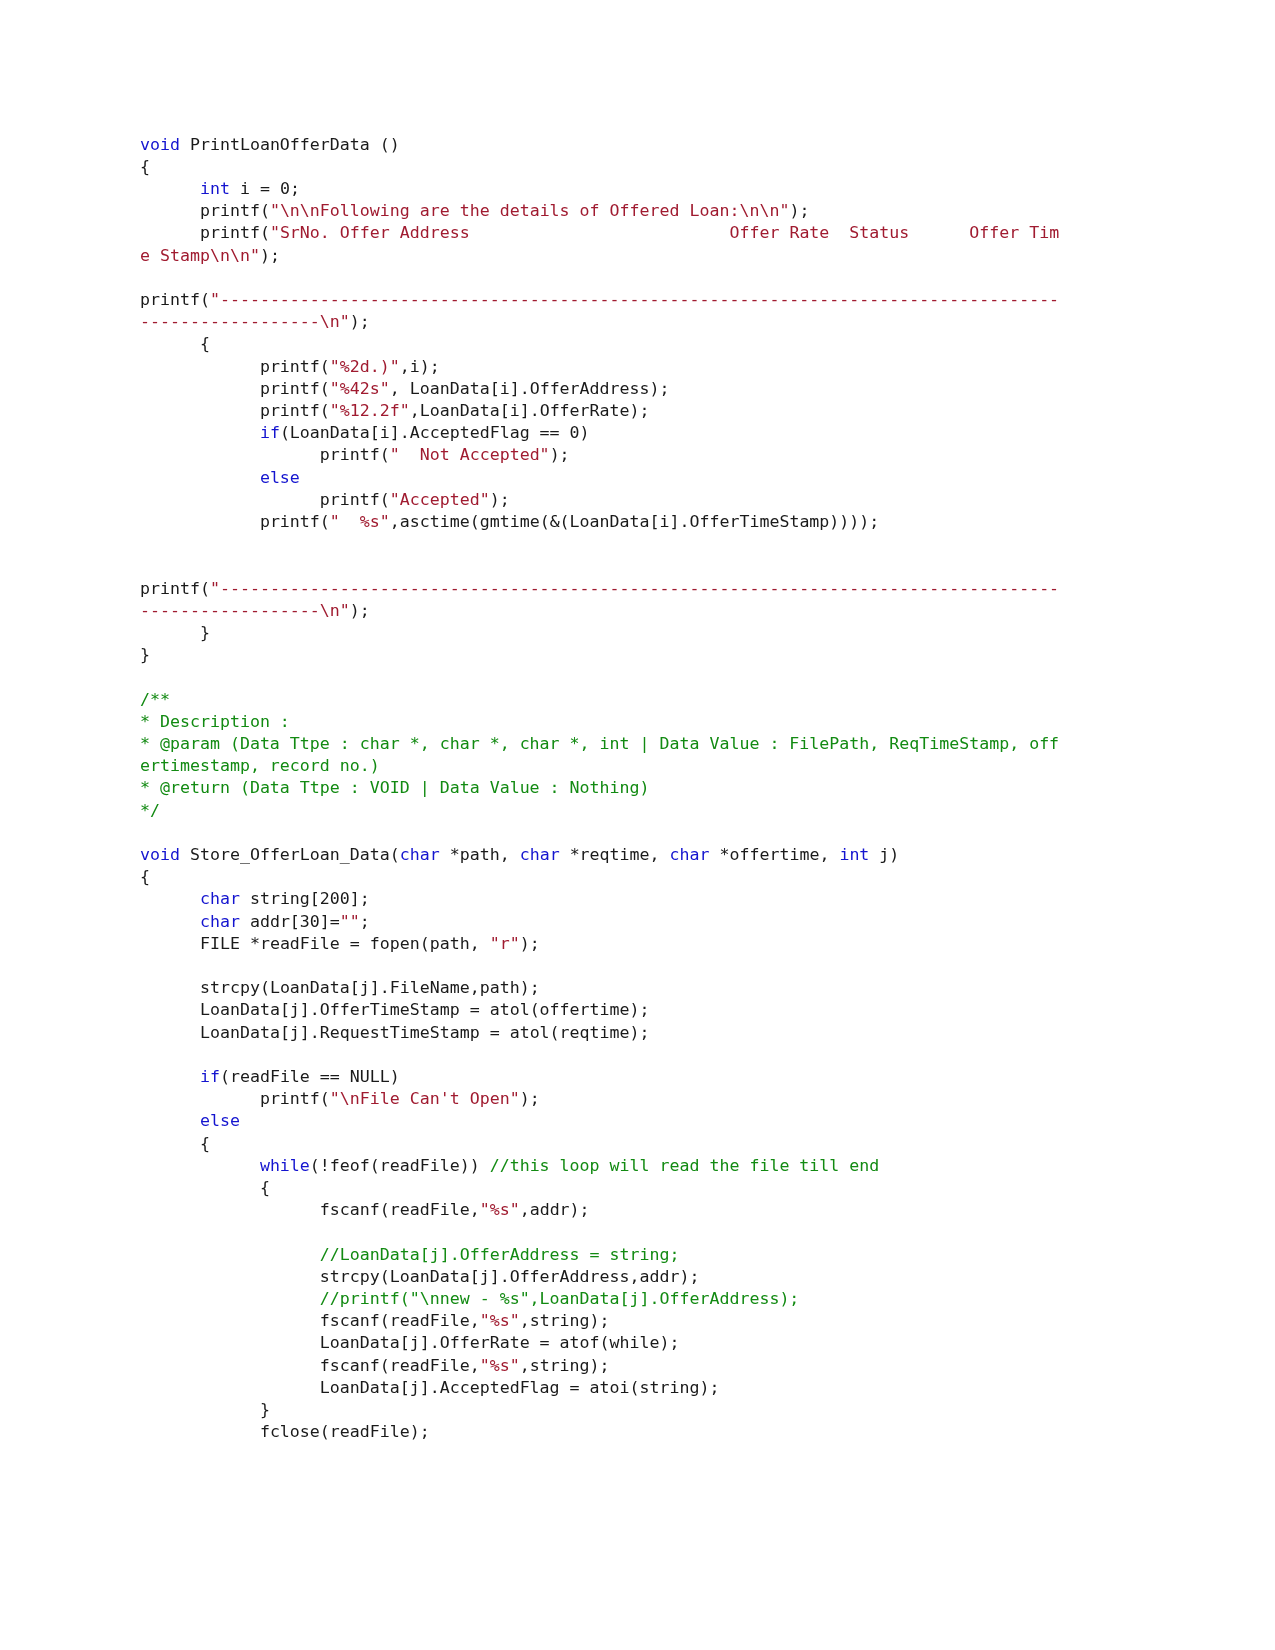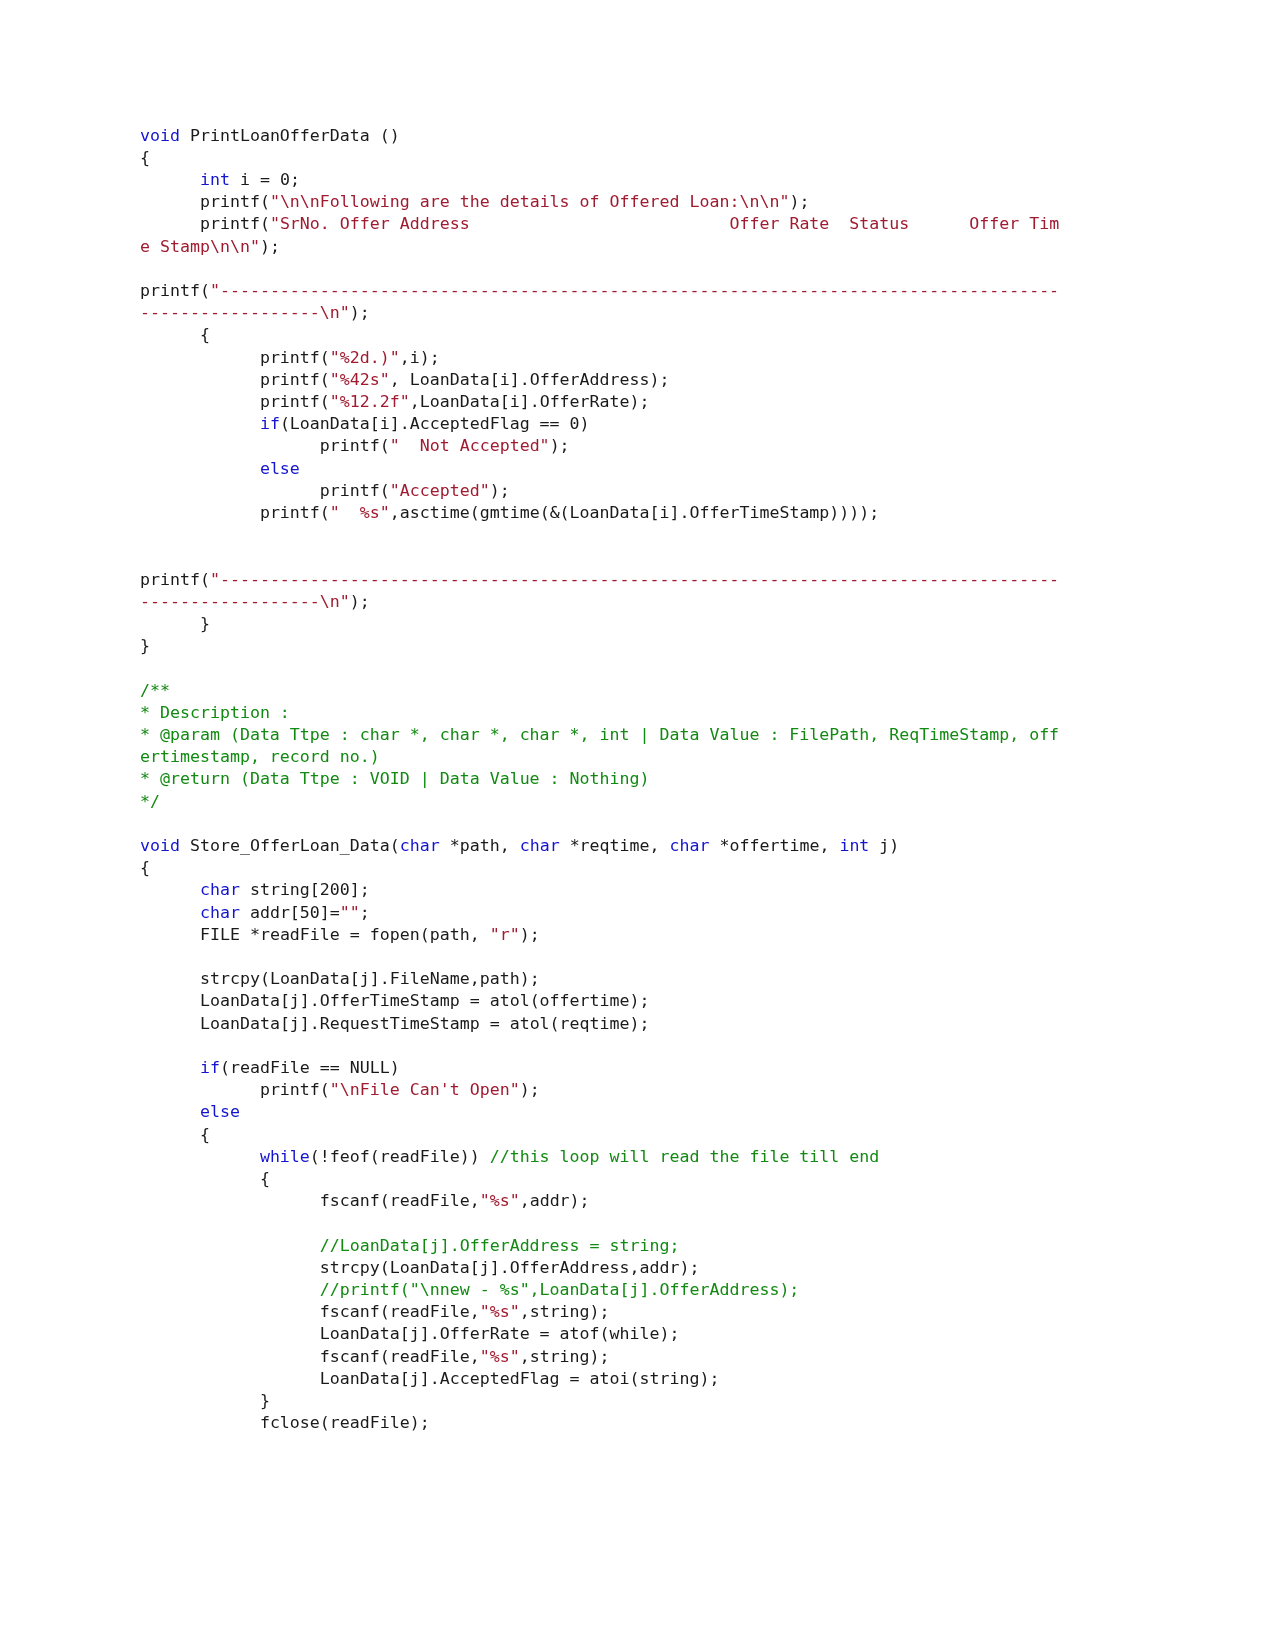--- a/index.html
+++ b/index.html
@@ -15,21 +15,21 @@
   #page {
     position: relative;
     width: 1275px;
     height: 1650px;
     background: #ffffff;
     overflow: hidden;
   }
   #code-listing {
     position: absolute;
     left: 140px;
-    top: 108px;
+    top: 117px;
     width: 920px;
     font-size: 16.6px;
     line-height: 22.2px;
     letter-spacing: 0px;
     white-space: pre-wrap;
     word-break: break-all;
     overflow-wrap: break-word;
     color: #1a1a1a;
   }
   .ln {
@@ -65,21 +65,21 @@
 </span><span class="ln"><span class="pln">      }</span>
 </span><span class="ln"><span class="pln">}</span>
 </span><span class="blank"></span><span class="ln"><span class="cmt">/**</span>
 </span><span class="ln"><span class="cmt">* Description :</span>
 </span><span class="ln"><span class="cmt">* @param (Data Ttpe : char *, char *, char *, int | Data Value : FilePath, ReqTimeStamp, offertimestamp, record no.)</span>
 </span><span class="ln"><span class="cmt">* @return (Data Ttpe : VOID | Data Value : Nothing)</span>
 </span><span class="ln"><span class="cmt">*/</span>
 </span><span class="blank"></span><span class="ln"><span class="kw">void</span><span class="pln"> Store_OfferLoan_Data(</span><span class="kw">char</span><span class="pln"> *path, </span><span class="kw">char</span><span class="pln"> *reqtime, </span><span class="kw">char</span><span class="pln"> *offertime, </span><span class="kw">int</span><span class="pln"> j)</span>
 </span><span class="ln"><span class="pln">{</span>
 </span><span class="ln"><span class="pln">      </span><span class="kw">char</span><span class="pln"> string[200];</span>
-</span><span class="ln"><span class="pln">      </span><span class="kw">char</span><span class="pln"> addr[50]=</span><span class="str">""</span><span class="pln">;</span>
+</span><span class="ln"><span class="pln">      </span><span class="kw">char</span><span class="pln"> addr[30]=</span><span class="str">""</span><span class="pln">;</span>
 </span><span class="ln"><span class="pln">      FILE *readFile = fopen(path, </span><span class="str">"r"</span><span class="pln">);</span>
 </span><span class="blank"></span><span class="ln"><span class="pln">      strcpy(LoanData[j].FileName,path);</span>
 </span><span class="ln"><span class="pln">      LoanData[j].OfferTimeStamp = atol(offertime);</span>
 </span><span class="ln"><span class="pln">      LoanData[j].RequestTimeStamp = atol(reqtime);</span>
 </span><span class="blank"></span><span class="ln"><span class="pln">      </span><span class="kw">if</span><span class="pln">(readFile == NULL)</span>
 </span><span class="ln"><span class="pln">            printf(</span><span class="str">"\nFile Can't Open"</span><span class="pln">);</span>
 </span><span class="ln"><span class="pln">      </span><span class="kw">else</span>
 </span><span class="ln"><span class="pln">      {</span>
 </span><span class="ln"><span class="pln">            </span><span class="kw">while</span><span class="pln">(!feof(readFile)) </span><span class="cmt">//this loop will read the file till end</span>
 </span><span class="ln"><span class="pln">            {</span>

